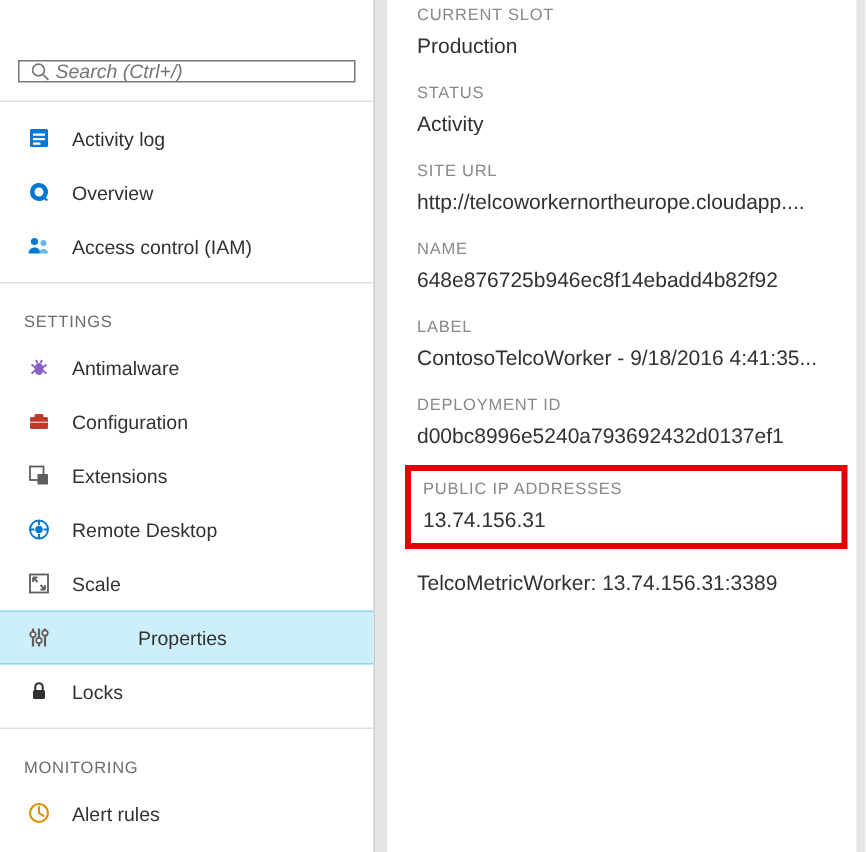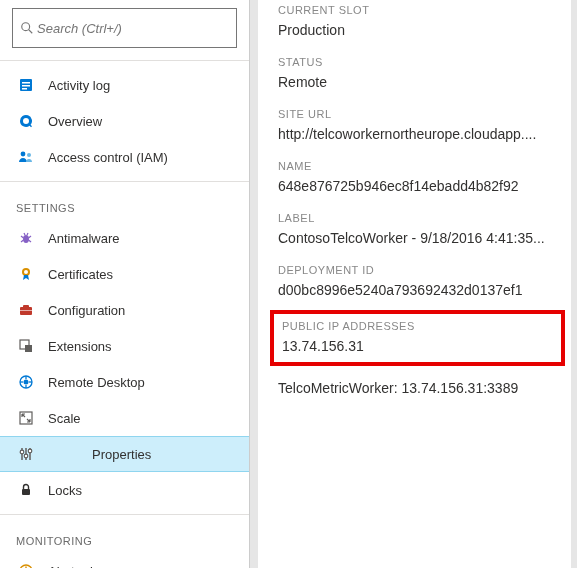--- a/index.html
+++ b/index.html
@@ -29,22 +29,23 @@
     overflow:hidden;
   }
   .scroll-edge {
     position:absolute; right:0; top:0; width:6px; height:100%;
     background:#e6e6e6;
   }
   
   .search-wrap { padding:8px 12px 6px 12px; }
   .search {
     display:flex; align-items:center;
-    border:1px solid #767676; height:40px; padding:0 6px;
+    border:1px solid #767676; height:15px; padding:0 6px;
     background:#fff;
+    margin-top:32px;
   }
   .search input {
     border:none; outline:none; flex:1; font-size:13px;
     font-style:italic; color:#767676; background:transparent;
   }
   .search .icon { width:16px; height:16px; display:flex; align-items:center; justify-content:center; color:#767676; }
   
   .section-header {
     padding: 14px 16px 6px 16px;
     font-size:11px; letter-spacing:0.5px; color:#6b6b6b;
@@ -146,30 +147,20 @@
           <line x1="13" y1="12" x2="10.5" y2="10" stroke="#8661c5" stroke-width="1.2"></line>
           <line x1="6" y1="3" x2="7" y2="5" stroke="#8661c5" stroke-width="1.2"></line>
           <line x1="10" y1="3" x2="9" y2="5" stroke="#8661c5" stroke-width="1.2"></line>
         </svg>
     </span>
     <span>Antimalware</span>
   </div>
   <div class="nav-item">
     <span class="icon">
       <svg width="16" height="16" viewBox="0 0 16 16">
-          <circle cx="8" cy="6" r="4" fill="#d98f00"></circle>
-          <circle cx="8" cy="6" r="2" fill="#fff"></circle>
-          <path d="M6 9l-1 5 3-2 3 2-1-5" fill="#0078d4"></path>
-        </svg>
-    </span>
-    <span>Certificates</span>
-  </div>
-  <div class="nav-item">
-    <span class="icon">
-      <svg width="16" height="16" viewBox="0 0 16 16">
           <rect x="2" y="5" width="12" height="8" rx="1" fill="#c0392b"></rect>
           <rect x="5" y="3" width="6" height="3" rx="1" fill="#c0392b"></rect>
           <rect x="2" y="8" width="12" height="1" fill="#fff" opacity="0.6"></rect>
         </svg>
     </span>
     <span>Configuration</span>
   </div>
   <div class="nav-item">
     <span class="icon">
       <svg width="16" height="16" viewBox="0 0 16 16">
@@ -244,21 +235,21 @@
 
 <div class="pane-right">
 
   <div class="field">
     <div class="field-label">CURRENT SLOT</div>
     <div class="field-value">Production</div>
   </div>
 
   <div class="field">
     <div class="field-label">STATUS</div>
-    <div class="field-value">Remote</div>
+    <div class="field-value">Activity</div>
   </div>
 
   <div class="field">
     <div class="field-label">SITE URL</div>
     <div class="field-value">http://telcoworkernortheurope.cloudapp....</div>
   </div>
 
   <div class="field">
     <div class="field-label">NAME</div>
     <div class="field-value">648e876725b946ec8f14ebadd4b82f92</div>

